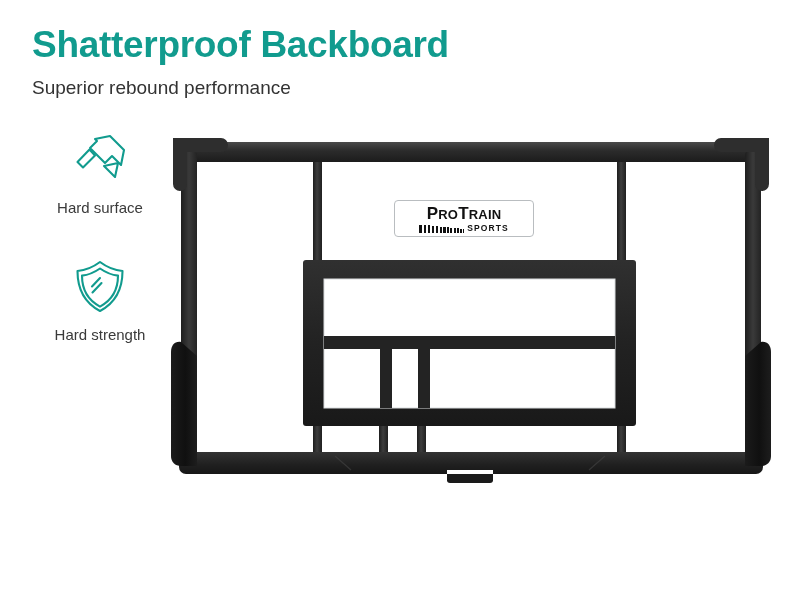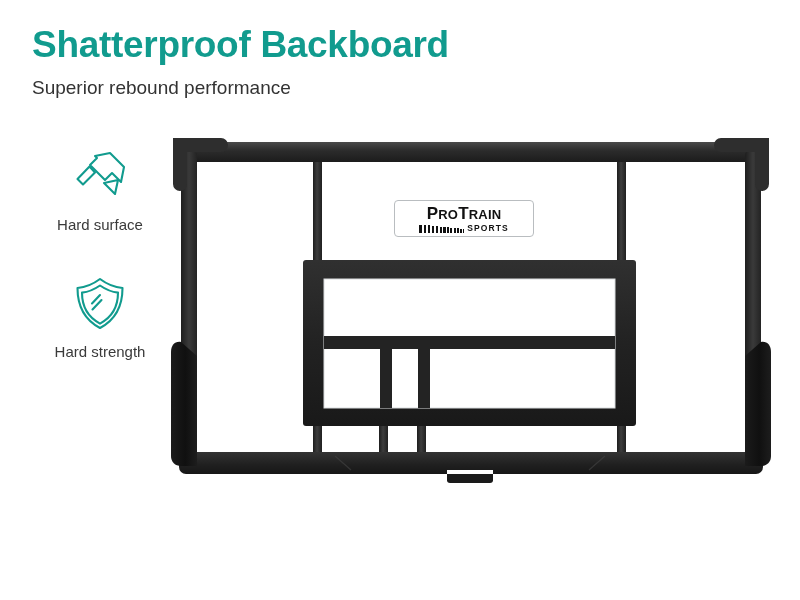--- a/index.html
+++ b/index.html
@@ -28,21 +28,21 @@
   #subtitle {
     margin-top: 9px;
     font-size: 19px;
     color: #333333;
     font-weight: normal;
     white-space: nowrap;
   }
 
   
   #features {
-    position: absolute; left: 26px; top: 148px;
+    position: absolute; left: 26px; top: 131px;
     width: 148px;
   }
   .feature { text-align: center; }
   .feature + .feature { margin-top: 42px; }
   .feature-icon {
     height: 58px;
     display: flex; align-items: center; justify-content: center;
   }
   .feature-icon svg { display: block; }
   .feature-label {

